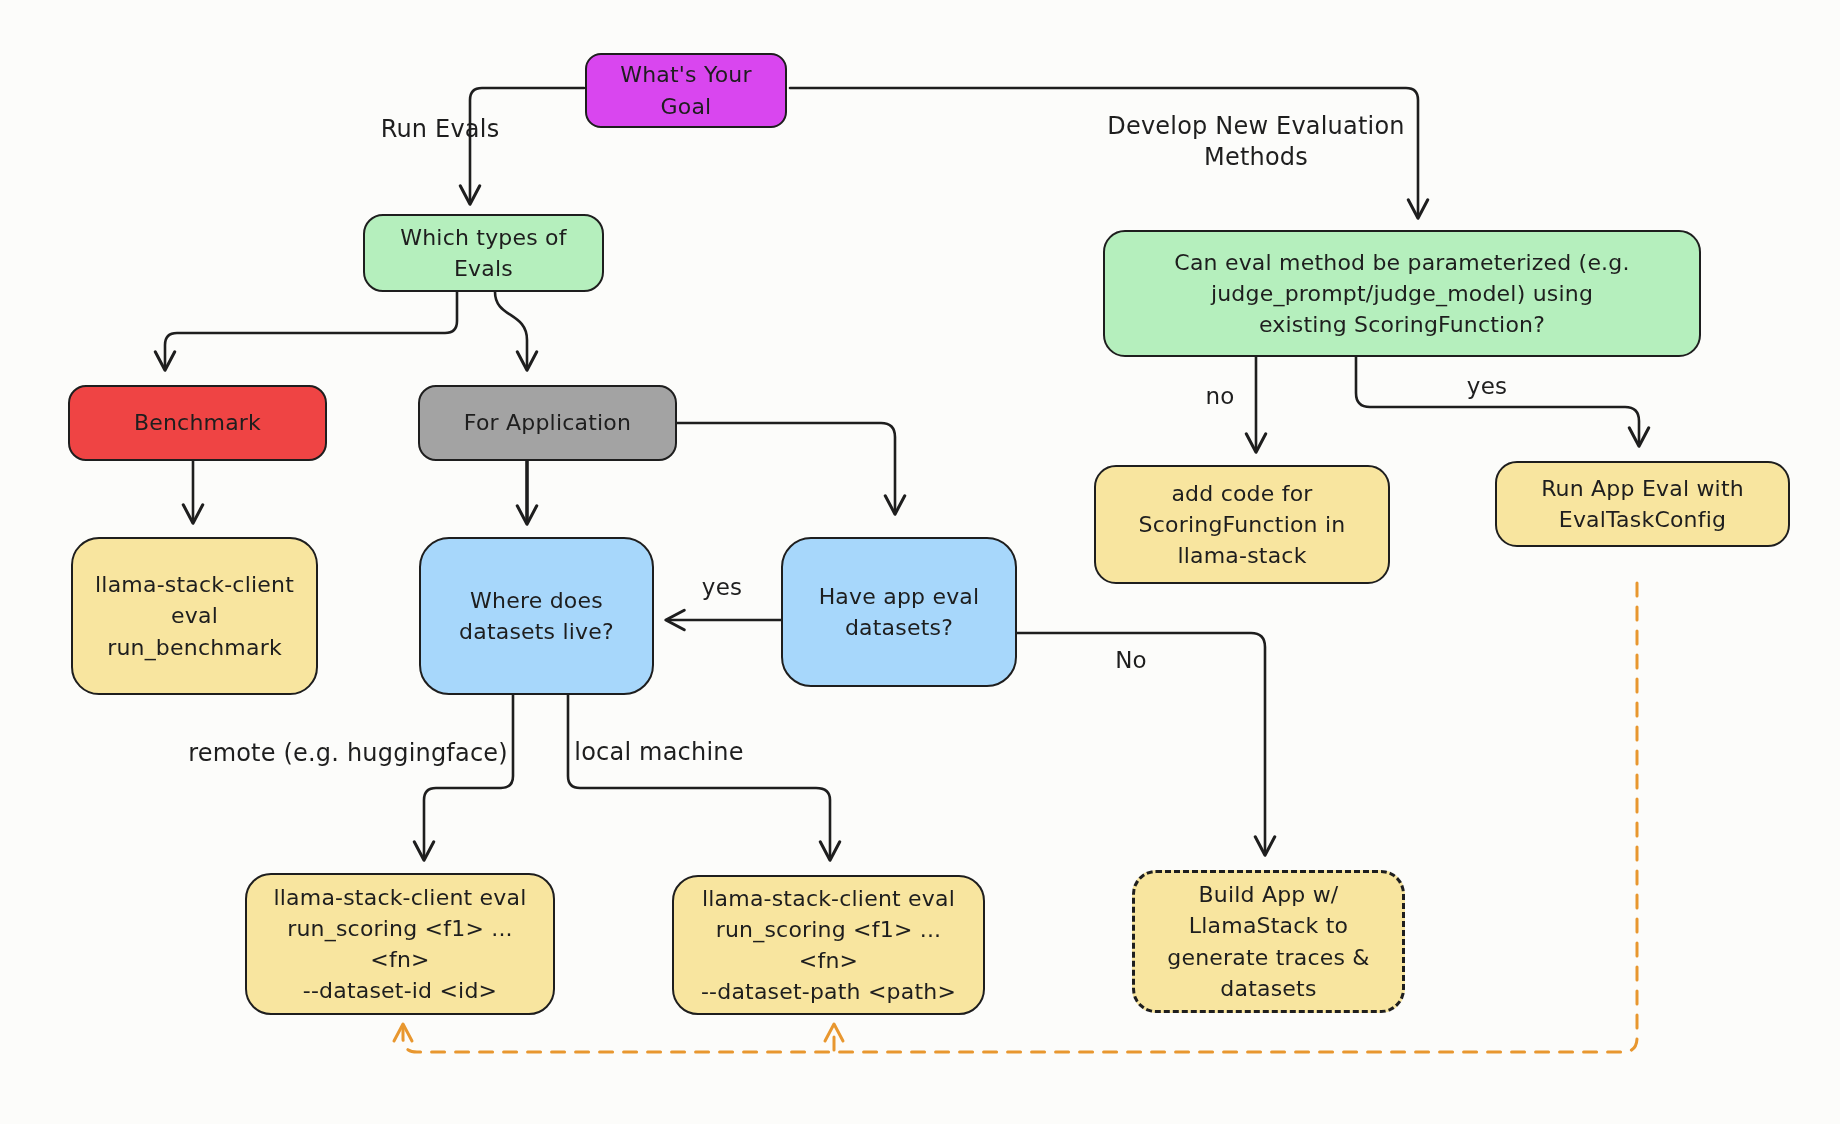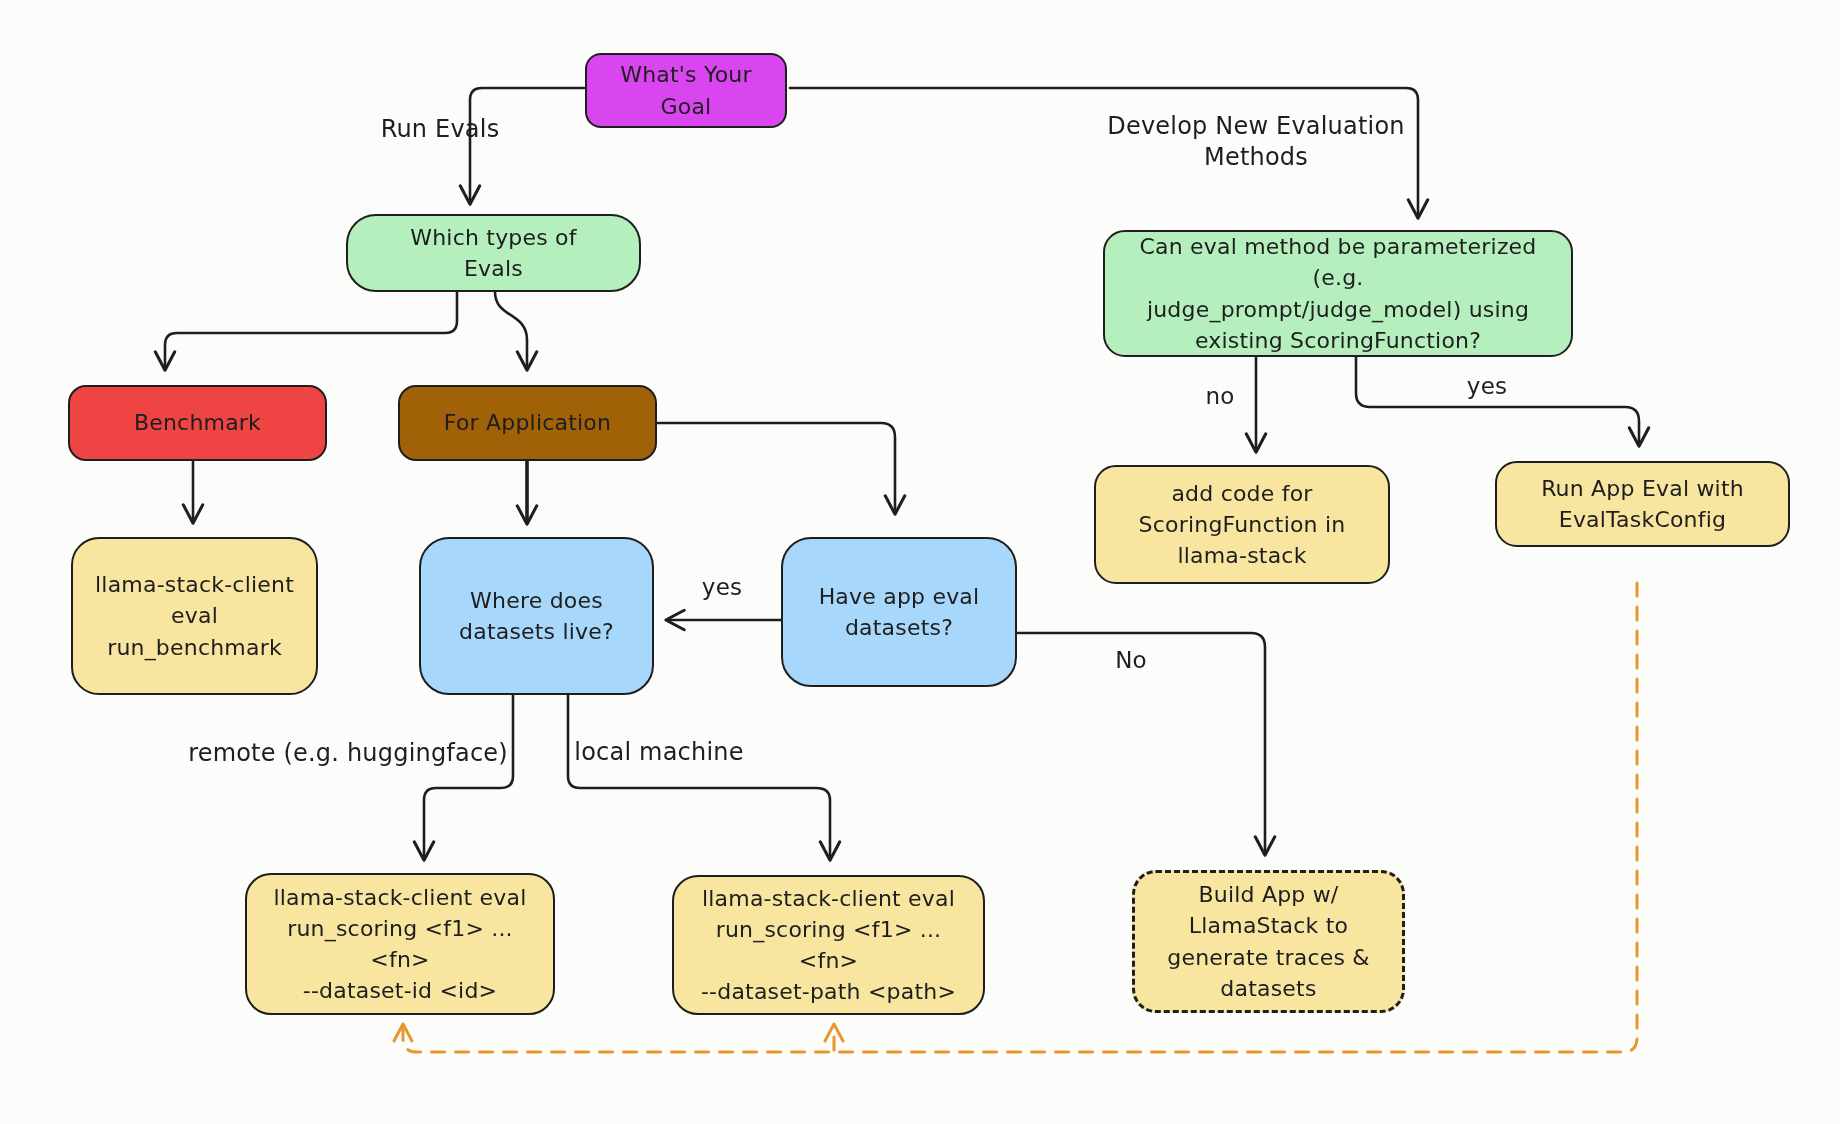--- a/index.html
+++ b/index.html
@@ -55,30 +55,30 @@
     </g>
     <g fill="none" stroke="#e8972f" stroke-width="3" stroke-linecap="round" stroke-dasharray="13 11">
       <path d="M 1637 583 V 1038 Q 1637 1052 1623 1052 H 417 Q 403 1052 403 1038 V 1026" marker-end="url(#ah-orange)"></path>
       <path d="M 834 1050 V 1026" marker-end="url(#ah-orange)"></path>
     </g>
   </svg>
 
   <div class="node" style="left: 585px; top: 53px; width: 202px; height: 75px; border-radius: 16px; background: #d946ef;">What's Your
 Goal</div>
 
-  <div class="node" style="left: 346px; top: 214px; width: 295px; height: 78px; border-radius: 30px; background: rgb(181, 239, 189);">Which types of
+  <div class="node" style="left: 363px; top: 214px; width: 241px; height: 78px; border-radius: 20px; background: rgb(181, 239, 189);">Which types of
 Evals</div>
 
-  <div class="node" style="left: 1103px; top: 230px; width: 470px; height: 127px; border-radius: 22px; background: rgb(181, 239, 189);">Can eval method be parameterized (e.g.
+  <div class="node" style="left: 1103px; top: 230px; width: 598px; height: 127px; border-radius: 22px; background: rgb(181, 239, 189);">Can eval method be parameterized (e.g.
 judge_prompt/judge_model) using
 existing ScoringFunction?</div>
 
   <div class="node" style="left: 68px; top: 385px; width: 259px; height: 76px; border-radius: 18px; background: #ef4444;">Benchmark</div>
 
-  <div class="node" style="left: 398px; top: 385px; width: 259px; height: 76px; border-radius: 18px; background: #a16207;">For Application</div>
+  <div class="node" style="left: 418px; top: 385px; width: 259px; height: 76px; border-radius: 18px; background: #a3a3a3;">For Application</div>
 
   <div class="node" style="left: 71px; top: 537px; width: 247px; height: 158px; border-radius: 28px; background: rgb(248, 229, 159);">llama-stack-client
 eval run_benchmark</div>
 
   <div class="node" style="left: 419px; top: 537px; width: 235px; height: 158px; border-radius: 30px; background: rgb(167, 215, 251);">Where does
 datasets live?</div>
 
   <div class="node" style="left: 781px; top: 537px; width: 236px; height: 150px; border-radius: 30px; background: rgb(167, 215, 251);">Have app eval
 datasets?</div>
 

